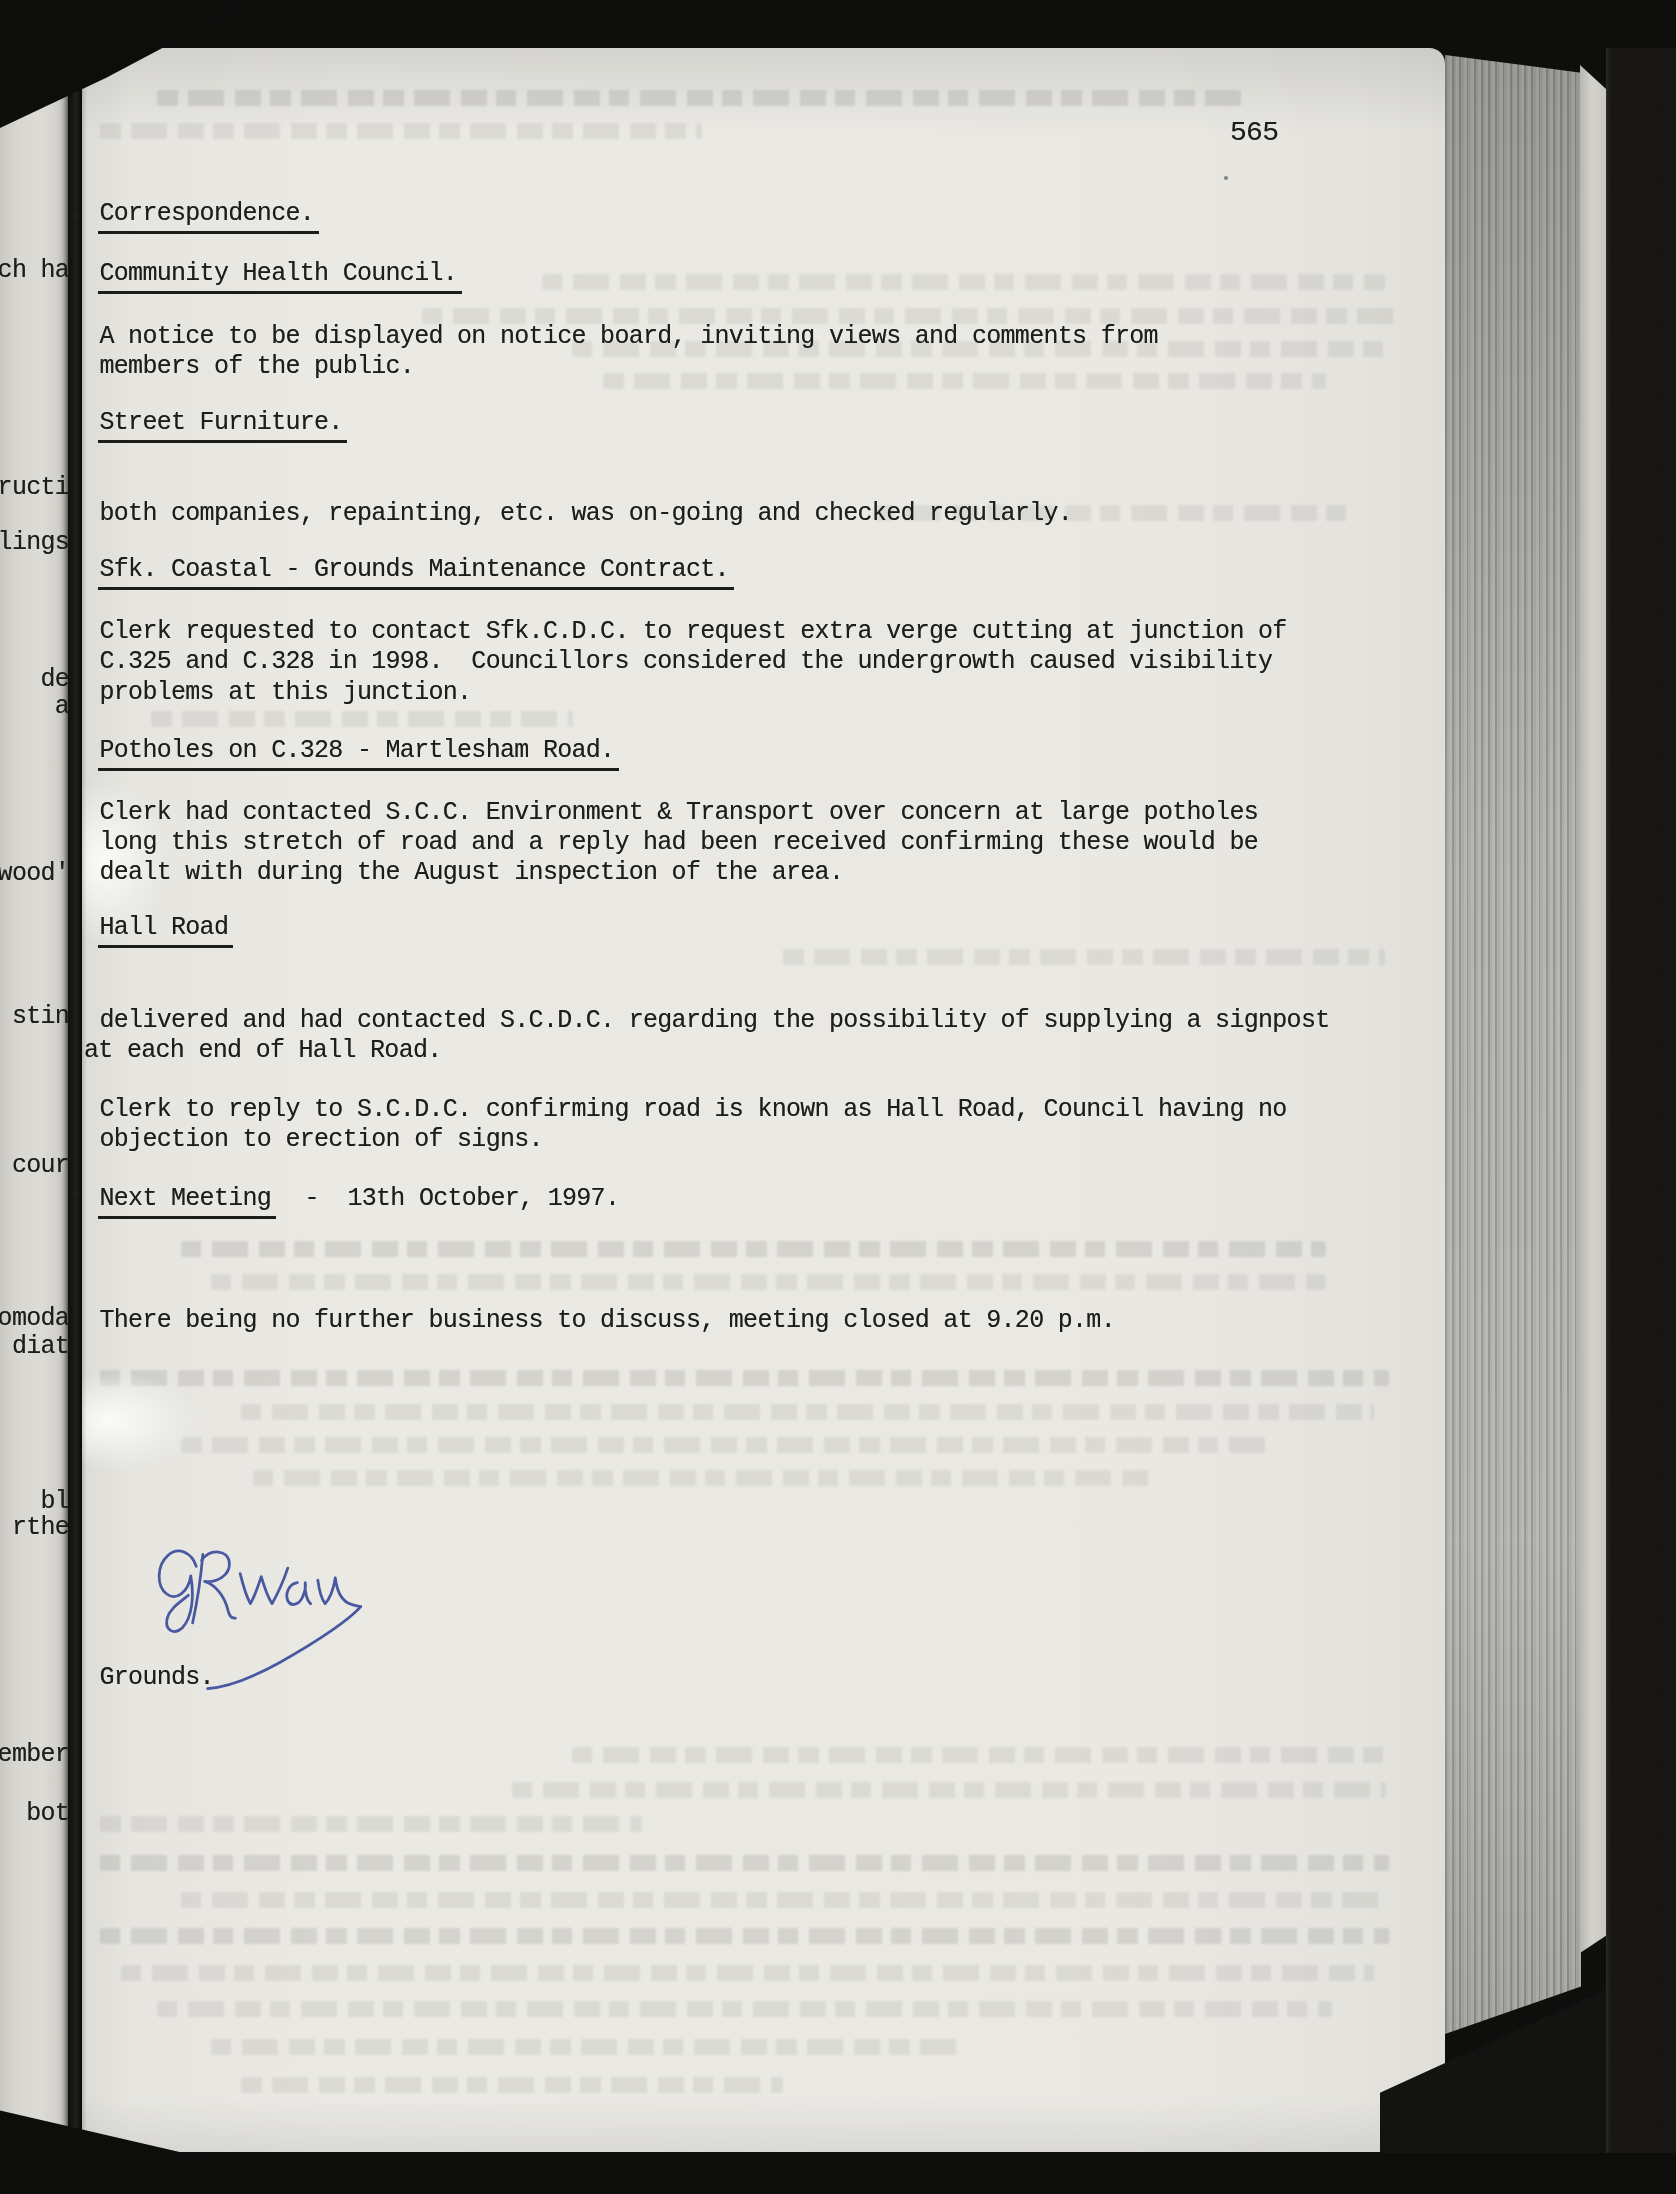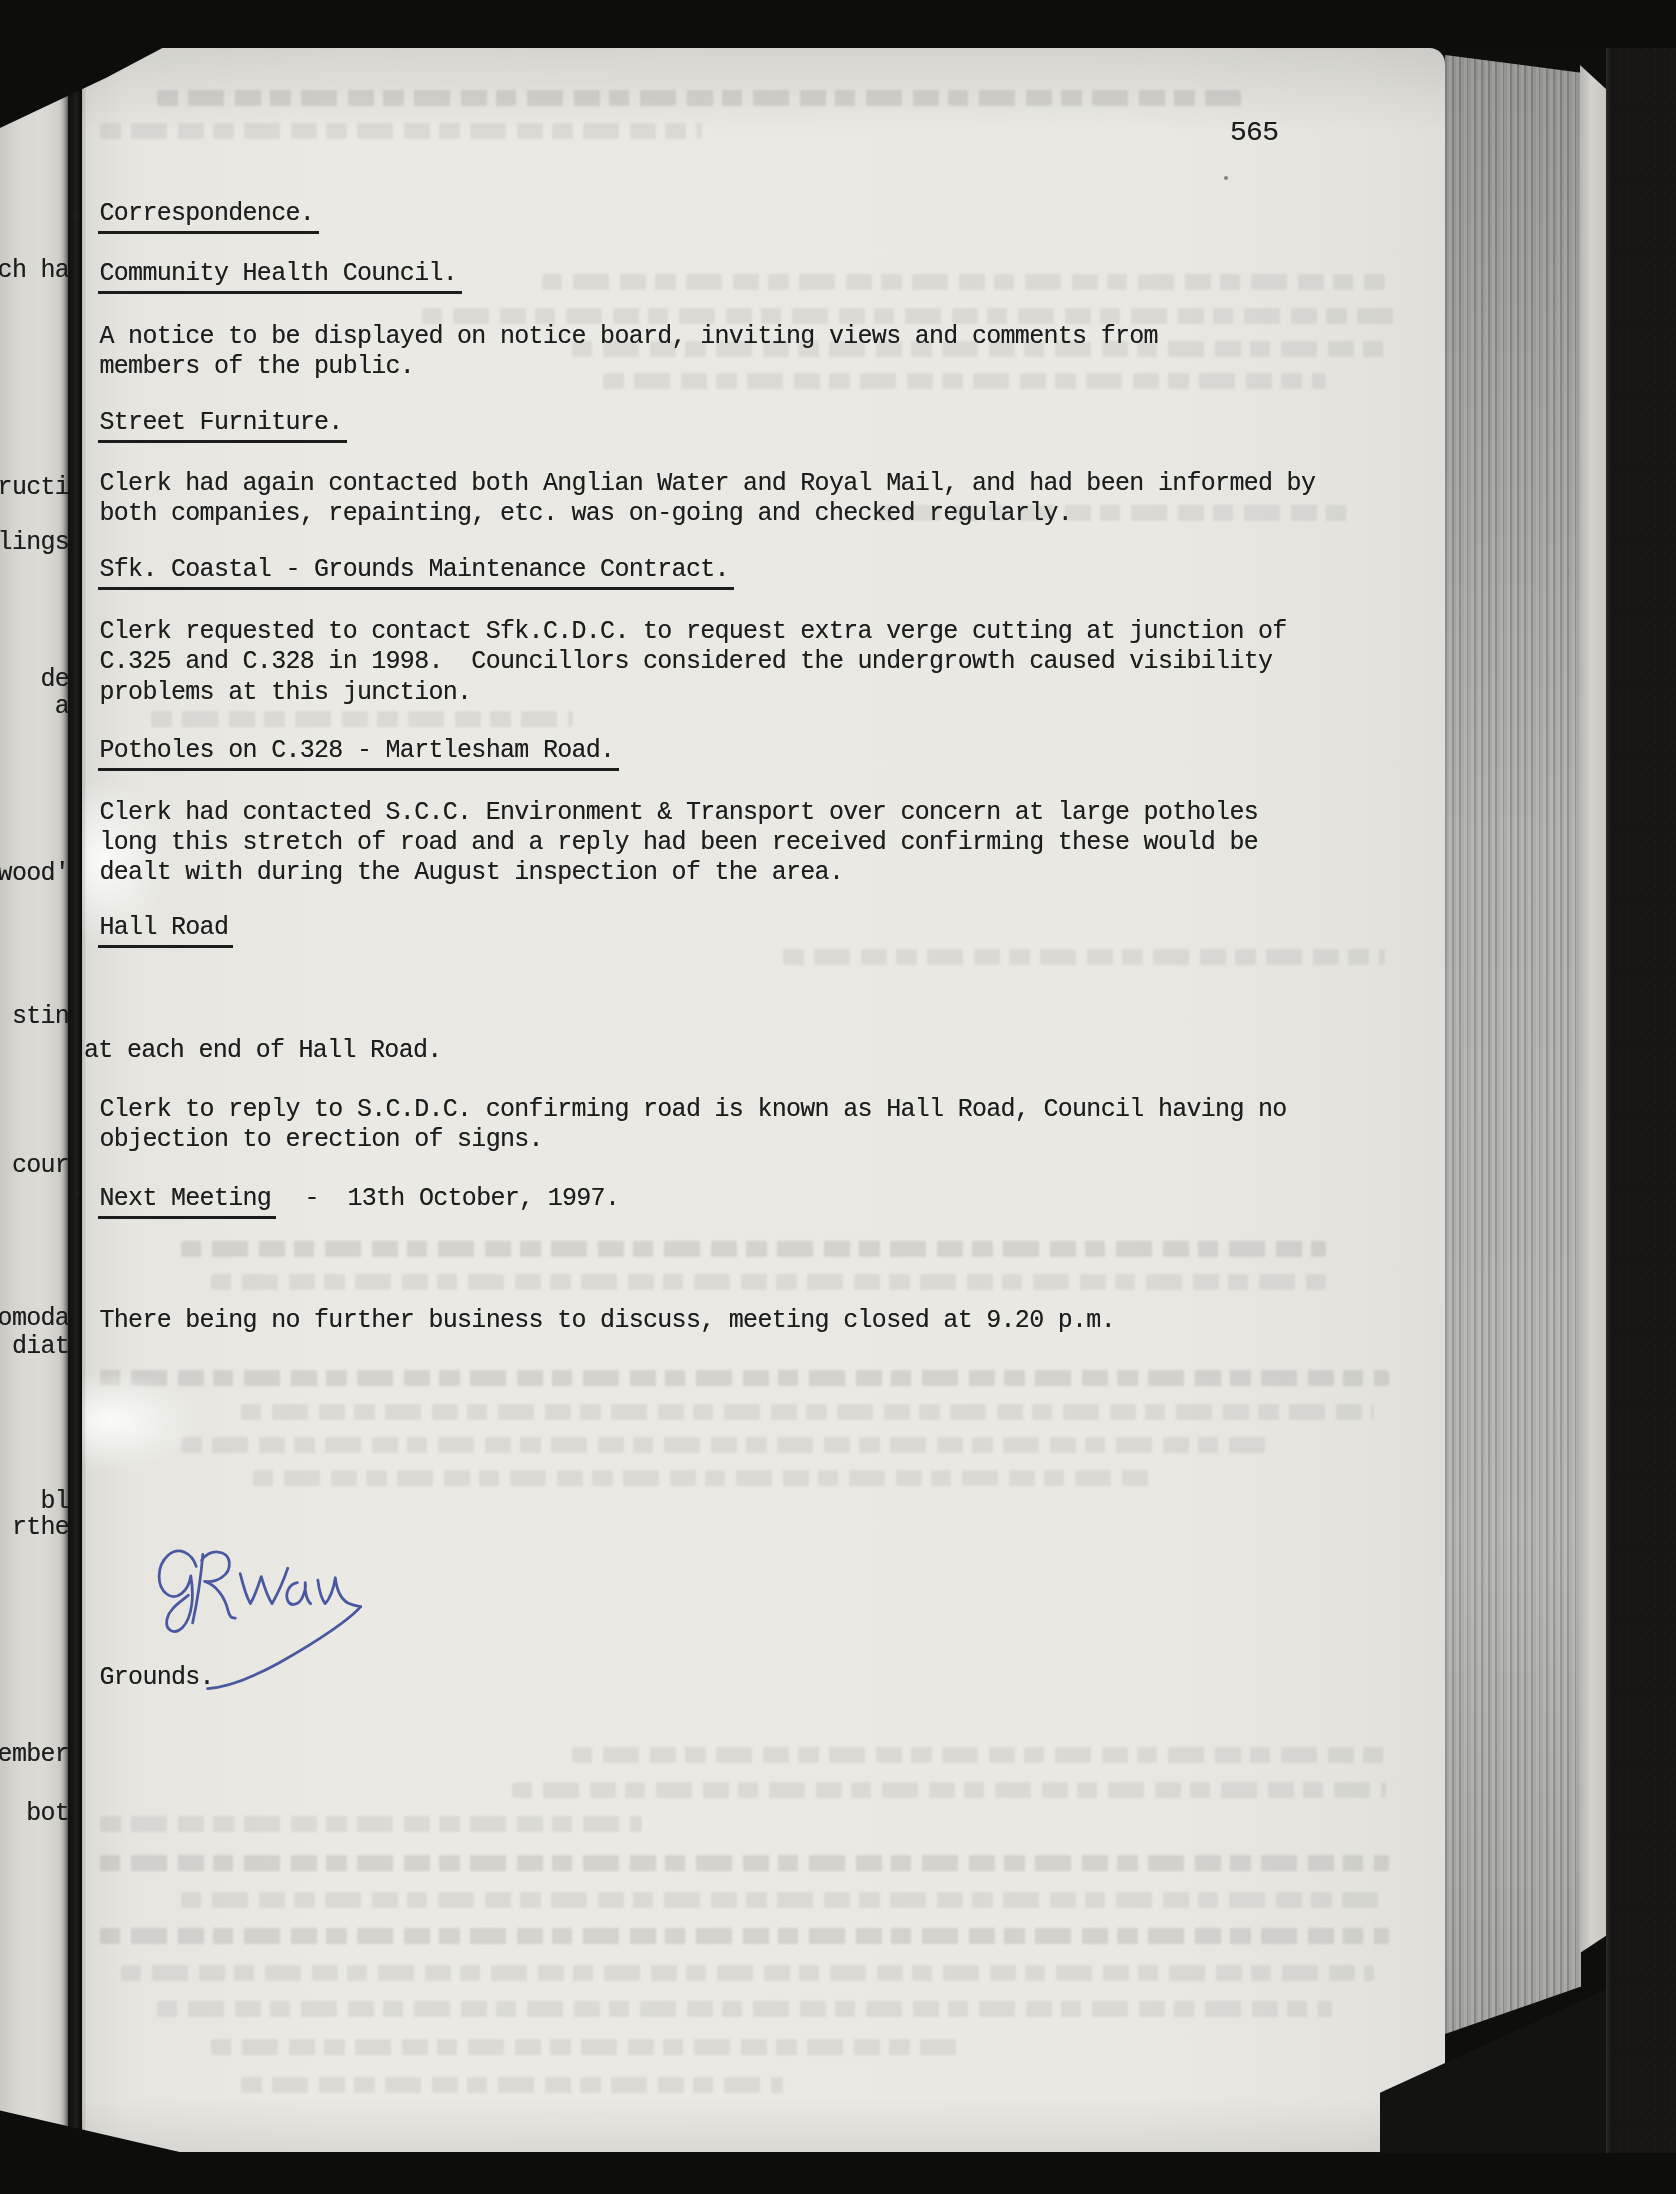--- a/index.html
+++ b/index.html
@@ -118,34 +118,34 @@
 
     <div class="tw" style="left:1148px;top:70px;font-size:28px">565</div>
 
     <div class="tw hd" style="left:17.5px;top:151px"><span>Correspondence.</span></div>
 
     <div class="tw hd" style="left:17.5px;top:211px"><span>Community Health Council.</span></div>
     <div class="tw" style="left:17.5px;top:274px">A notice to be displayed on notice board, inviting views and comments from</div>
     <div class="tw" style="left:17.5px;top:304px">members of the public.</div>
 
     <div class="tw hd" style="left:17.5px;top:360px"><span>Street Furniture.</span></div>
-    <div class="tw" style="left:17.5px;top:421px">Clerk had again contacted both Anglian Water and Royal Mail, and had been informed by</div>
     <div class="tw" style="left:17.5px;top:451px">both companies, repainting, etc. was on-going and checked regularly.</div>
 
     <div class="tw hd" style="left:17.5px;top:507px"><span>Sfk. Coastal - Grounds Maintenance Contract.</span></div>
     <div class="tw" style="left:17.5px;top:569px">Clerk requested to contact Sfk.C.D.C. to request extra verge cutting at junction of</div>
     <div class="tw" style="left:17.5px;top:599px">C.325 and C.328 in 1998.  Councillors considered the undergrowth caused visibility</div>
     <div class="tw" style="left:17.5px;top:630px">problems at this junction.</div>
 
     <div class="tw hd" style="left:17.5px;top:688px"><span>Potholes on C.328 - Martlesham Road.</span></div>
     <div class="tw" style="left:17.5px;top:750px">Clerk had contacted S.C.C. Environment &amp; Transport over concern at large potholes</div>
     <div class="tw" style="left:17.5px;top:780px">long this stretch of road and a reply had been received confirming these would be</div>
     <div class="tw" style="left:17.5px;top:810px">dealt with during the August inspection of the area.</div>
 
     <div class="tw hd" style="left:17.5px;top:865px"><span>Hall Road</span></div>
+    <div class="tw" style="left:17.5px;top:958px">delivered and had contacted S.C.D.C. regarding the possibility of supplying a signpost</div>
     <div class="tw" style="left:2px;top:988px">at each end of Hall Road.</div>
     <div class="tw" style="left:17.5px;top:1047px">Clerk to reply to S.C.D.C. confirming road is known as Hall Road, Council having no</div>
     <div class="tw" style="left:17.5px;top:1077px">objection to erection of signs.</div>
 
     <div class="tw" style="left:17.5px;top:1136px"><span class="hd" style="display:inline-block"><span>Next Meeting</span></span><span>  -  13th October, 1997.</span></div>
 
     <div class="tw" style="left:17.5px;top:1258px">There being no further business to discuss, meeting closed at 9.20 p.m.</div>
 
     <svg id="signature-svg" style="left:57px;top:1470px" width="271" height="193" viewBox="0 0 450 320">
       <g fill="none" stroke="#40519e" stroke-width="4.6" stroke-linecap="round" stroke-linejoin="round" opacity="0.95">

